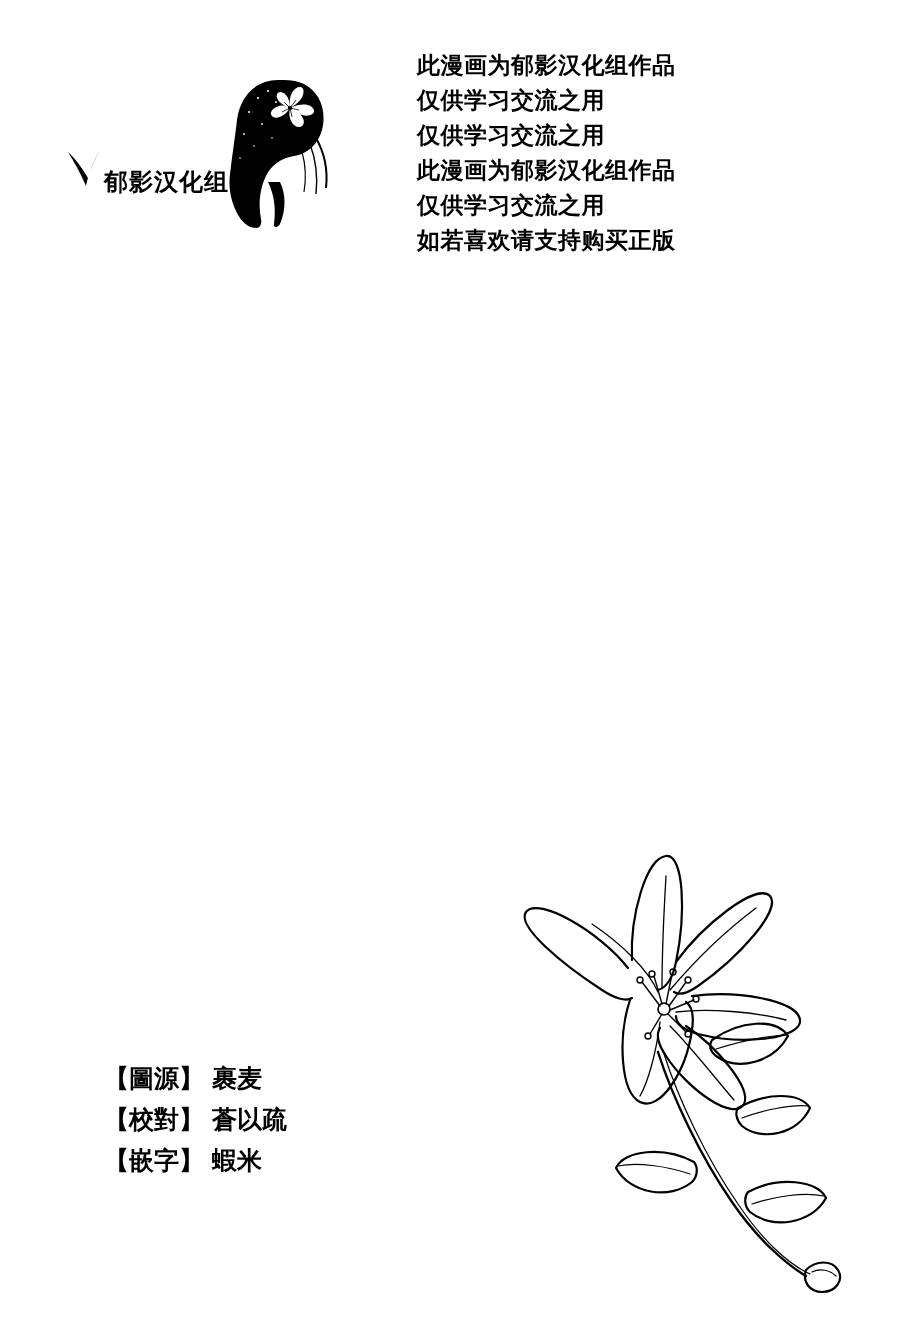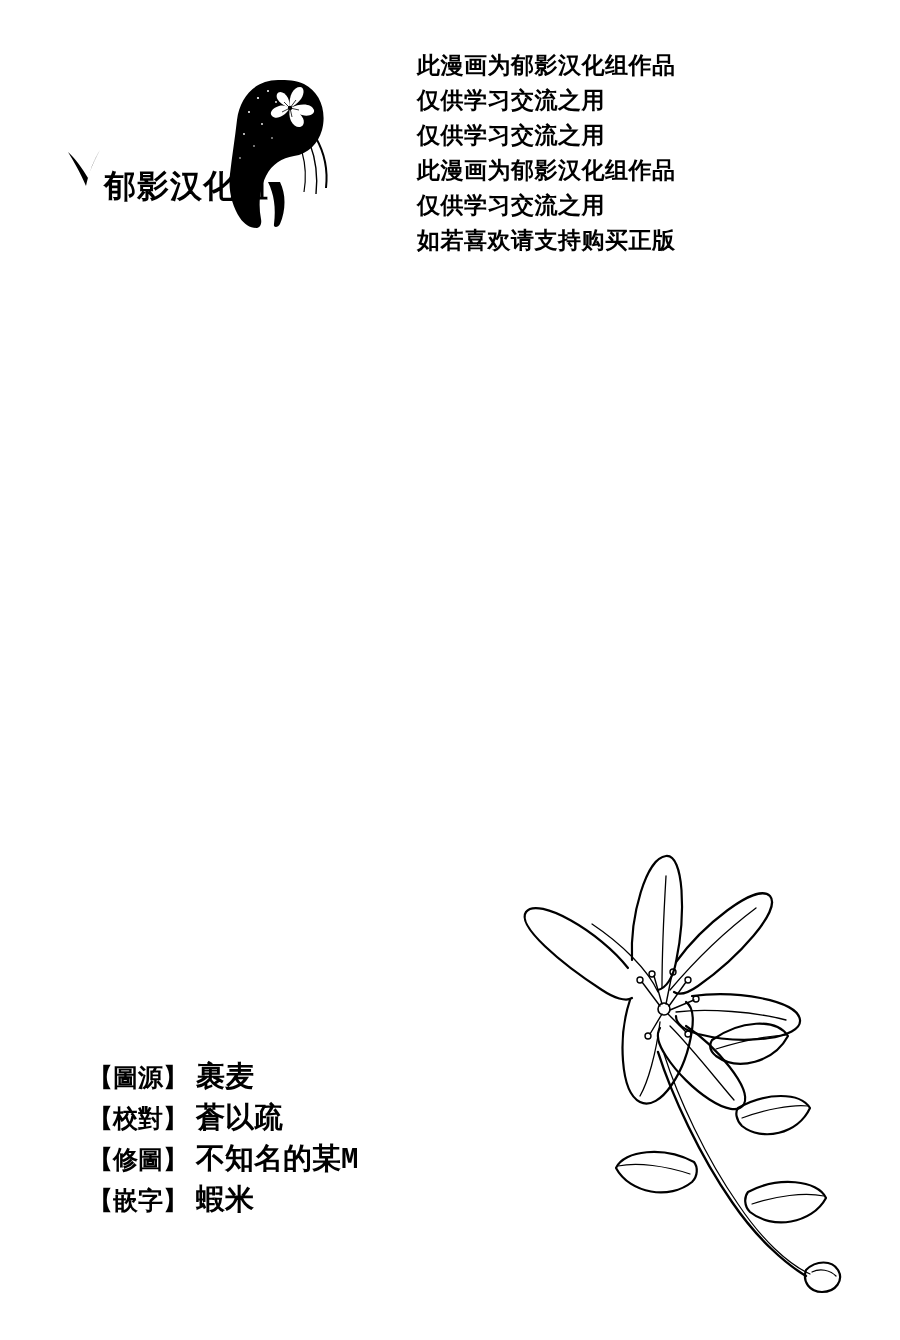--- a/index.html
+++ b/index.html
@@ -29,21 +29,21 @@
     left: 160px;
     top: 0px;
     width: 130px;
     height: 150px;
   }
   #logo-wordmark {
     position: absolute;
     left: 48px;
     top: 92px;
     font-family: "DejaVu Sans", sans-serif;
-    font-size: 32px;
+    font-size: 24px;
     font-weight: bold;
     letter-spacing: 1px;
     line-height: 1;
     color: #000;
     white-space: nowrap;
   }
   #logo-tick {
     position: absolute;
     left: 10px;
     top: 68px;
@@ -73,31 +73,32 @@
     position: absolute;
     left: 88px;
     top: 1058px;
     width: 330px;
   }
   .credit-row {
     display: flex;
     align-items: baseline;
     line-height: 40px;
     white-space: nowrap;
+    margin-left: 16px;
   }
   .credit-role {
     font-family: "DejaVu Sans", "Liberation Sans", sans-serif;
     font-size: 25px;
     font-weight: bold;
     letter-spacing: 0px;
     color: #000;
   }
   .credit-name {
-    font-family: Liberation Mono, monospace;
-    font-size: 29px;
+    font-family: Liberation Sans, sans-serif;
+    font-size: 25px;
     font-weight: bold;
     margin-left: 8px;
     color: #000;
   }
 
   
   #flower-illustration {
     position: absolute;
     left: 480px;
     top: 840px;
@@ -160,24 +161,20 @@
 </div>
 
 <div id="credits-block">
   <div class="credit-row">
     <span class="credit-role">【圖源】</span>
     <span class="credit-name">裹麦</span>
   </div>
   <div class="credit-row">
     <span class="credit-role">【校對】</span>
     <span class="credit-name">蒼以疏</span>
-  </div>
-  <div class="credit-row">
-    <span class="credit-role">【修圖】</span>
-    <span class="credit-name">不知名的某M</span>
   </div>
   <div class="credit-row">
     <span class="credit-role">【嵌字】</span>
     <span class="credit-name">蝦米</span>
   </div>
 </div>
 
 <svg id="flower-illustration" viewBox="0 0 420 460">
   <g fill="none" stroke="#000" stroke-width="2.2" stroke-linecap="round" stroke-linejoin="round">
 

